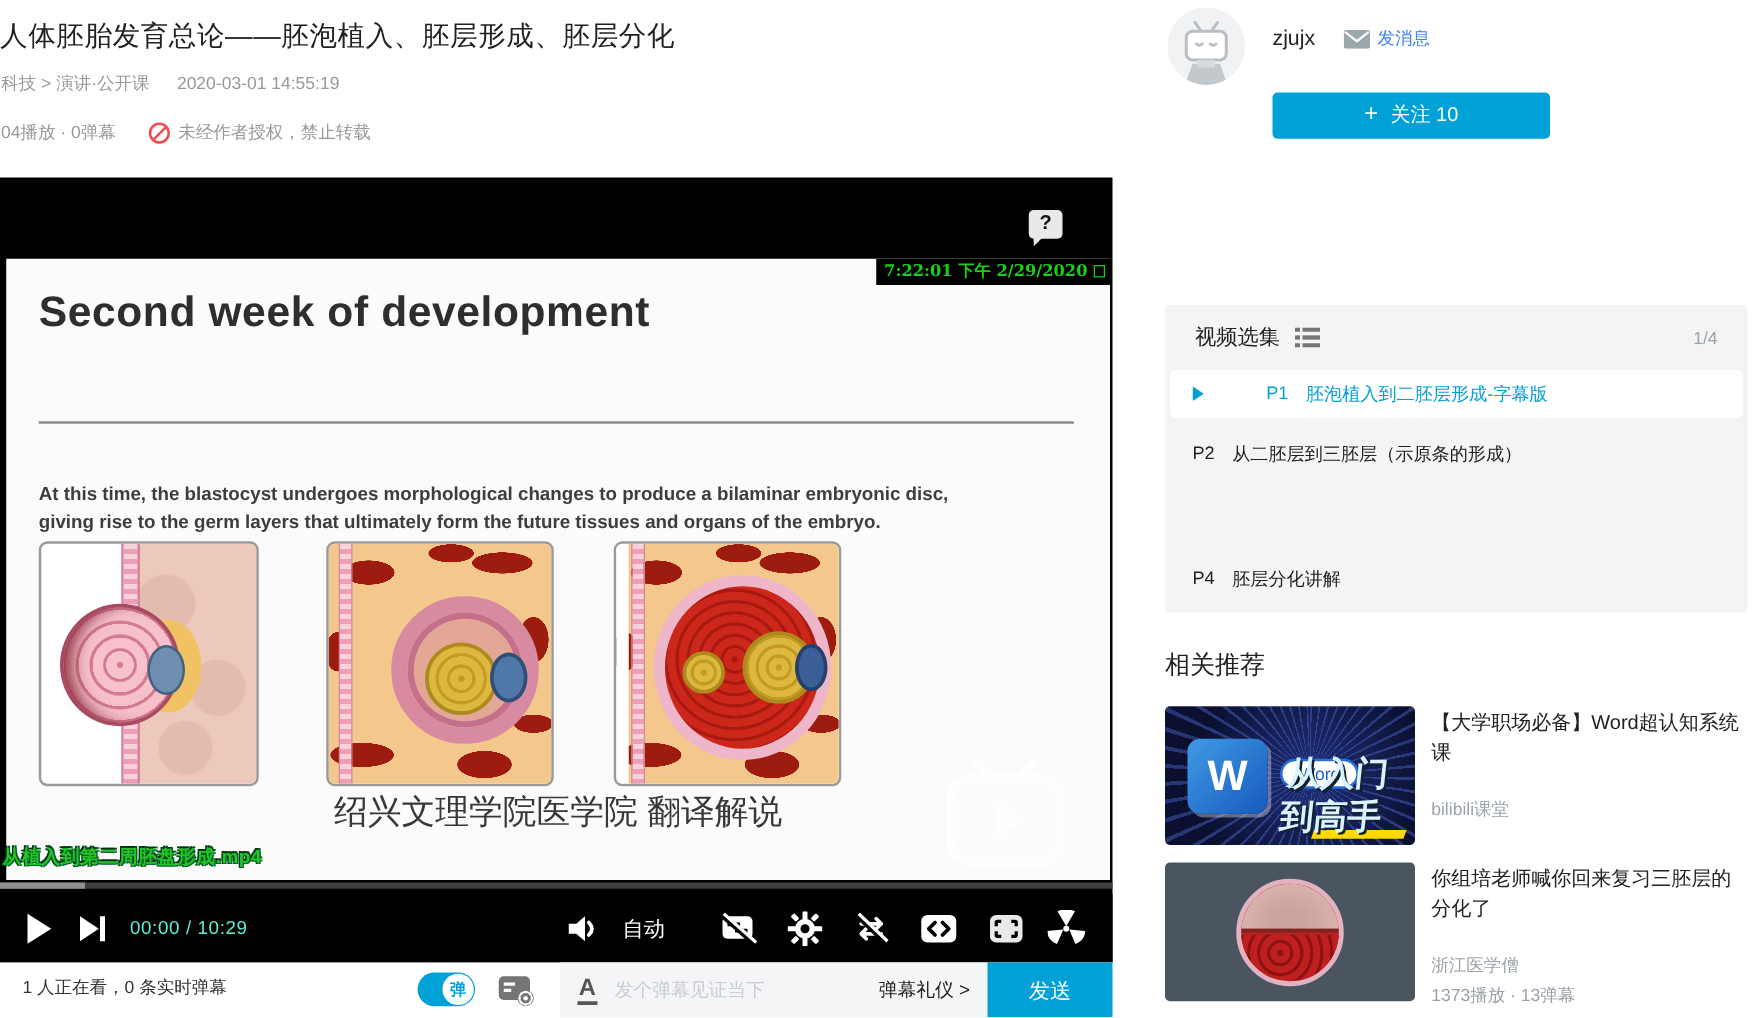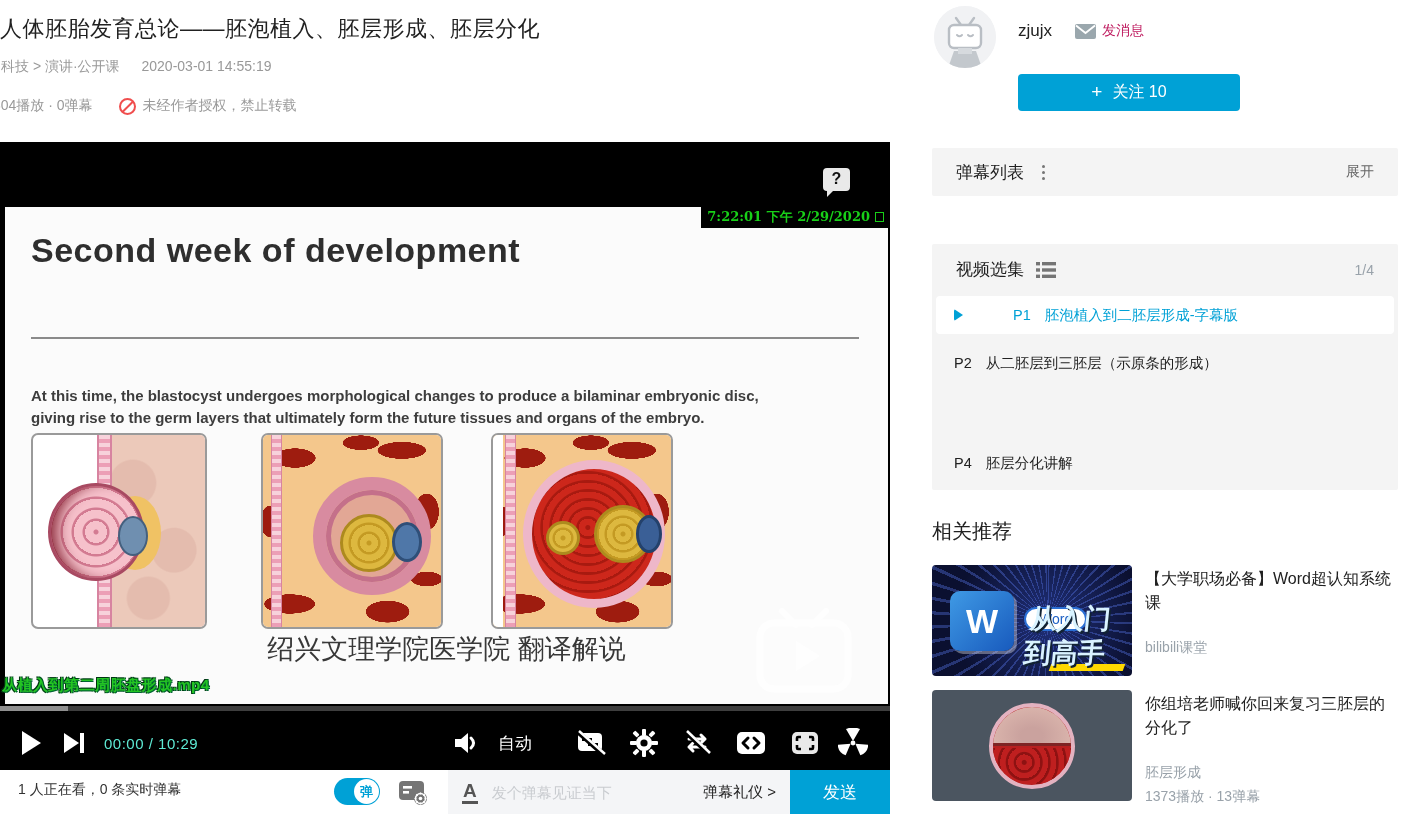--- a/index.html
+++ b/index.html
@@ -82,21 +82,21 @@
   .font-a { margin-left:14px; font-size:19px; font-weight:bold; color:#555; border-bottom:3px solid #555; line-height:1; padding:0 1px 1px; }
   .dm-input { flex:1; margin-left:14px; border:0; outline:0; background:transparent; font-size:15px; color:#666; font-family:"Liberation Sans",sans-serif; }
   .dm-input::placeholder { color:#c9ccd0; }
   .etiquette { margin-right:14px; font-size:15px; color:#222; white-space:nowrap; }
   .send-btn { position:absolute; left:790px; top:0; width:100px; height:44px; background:#00a1d6; color:#fff; font-size:17px; border:0; font-family:"Liberation Sans",sans-serif; }
 
   
   .sidebar { position:absolute; left:932px; top:0; width:466px; height:814px; }
   .avatar { position:absolute; left:2px; top:6px; width:62px; height:62px; border-radius:50%; background:#f1f2f4; overflow:hidden; }
   .uname { position:absolute; left:86px; top:21px; font-size:17px; color:#222; font-weight:500; }
-  .msg-link { position:absolute; left:143px; top:22px; display:flex; align-items:center; gap:6px; font-size:14px; color:#be185d; }
+  .msg-link { position:absolute; left:143px; top:22px; display:flex; align-items:center; gap:6px; font-size:14px; color:#3b82f6; }
   .follow-btn { position:absolute; left:86px; top:74px; width:222px; height:37px; background:#00a1d6; border:0; border-radius:4px; color:#fff; font-size:16px; font-family:"Liberation Sans",sans-serif; display:flex; align-items:center; justify-content:center; gap:10px; }
   .follow-btn .plus { font-size:19px; font-weight:400; margin-top:-2px; }
 
   .dm-list-bar { position:absolute; left:0; top:148px; width:466px; height:48px; background:#f4f4f4; border-radius:2px; display:flex; align-items:center; }
   .dm-list-bar .ttl { margin-left:24px; font-size:17px; color:#212121; }
   .dots-v { margin-left:18px; display:flex; flex-direction:column; gap:3px; }
   .dots-v i { width:3px; height:3px; border-radius:50%; background:#757575; }
   .dm-list-bar .expand { margin-left:auto; margin-right:24px; font-size:14px; color:#666; }
 
   .episodes { position:absolute; left:0; top:244px; width:466px; height:246px; background:#f4f4f4; border-radius:2px; }
@@ -343,29 +343,20 @@
         <rect x="0" y="0" width="21" height="15" rx="2" fill="#9aa7ad"></rect>
         <path d="M1 1.5 L10.5 9 L20 1.5" stroke="#fff" stroke-width="1.8" fill="none"></path>
       </svg>
       <span>发消息</span>
     </div>
     <button class="follow-btn">
       <span class="plus">+</span>
       <span>关注 10</span>
     </button>
 
-    <div class="dm-list-bar">
-      <span class="ttl">弹幕列表</span>
-      <span class="dots-v">
-          <i></i>
-          <i></i>
-          <i></i>
-        </span>
-      <span class="expand">展开</span>
-    </div>
 
     <div class="episodes">
       <div class="ep-head">
         <span class="ttl">视频选集</span>
         <svg width="20" height="16" viewBox="0 0 20 16">
           <g fill="#757575">
               <rect x="0" y="0" width="4" height="3.4"></rect>
               <rect x="6" y="0" width="14" height="3.4"></rect>
           <rect x="0" y="6.3" width="4" height="3.4"></rect>
               <rect x="6" y="6.3" width="14" height="3.4"></rect>
@@ -405,18 +396,18 @@
     </div>
 
     <div class="card card2">
       <div class="thumb thumb-embryo">
         <div class="embryo-ball">
           <div class="blood"></div>
           <div class="dome"></div>
         </div>
       </div>
       <div class="c-title">你组培老师喊你回来复习三胚层的分化了</div>
-      <div class="c-author">胚层形成</div>
+      <div class="c-author">浙江医学僧</div>
       <div class="c-stats">1373播放 · 13弹幕</div>
     </div>
 
   </div>
 </div>
 
 </body></html>

